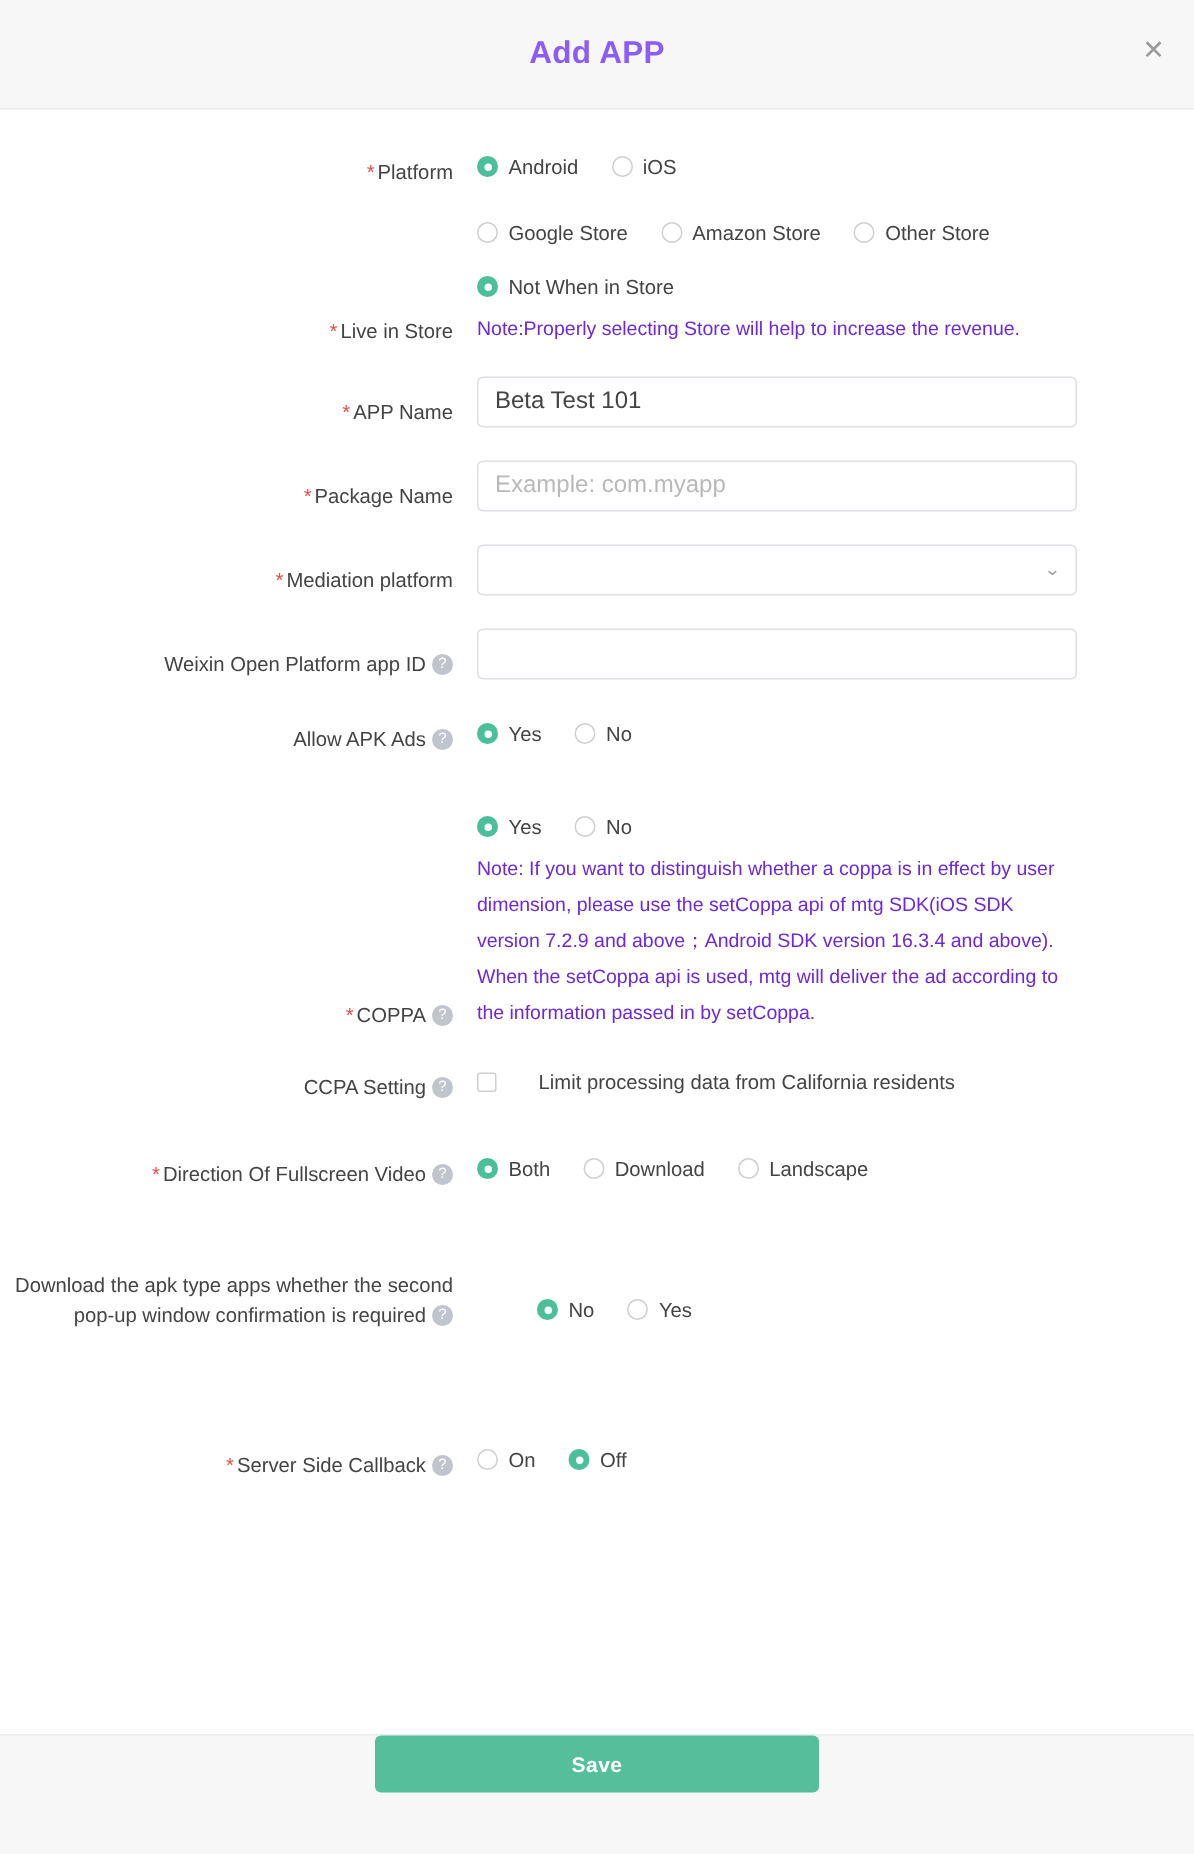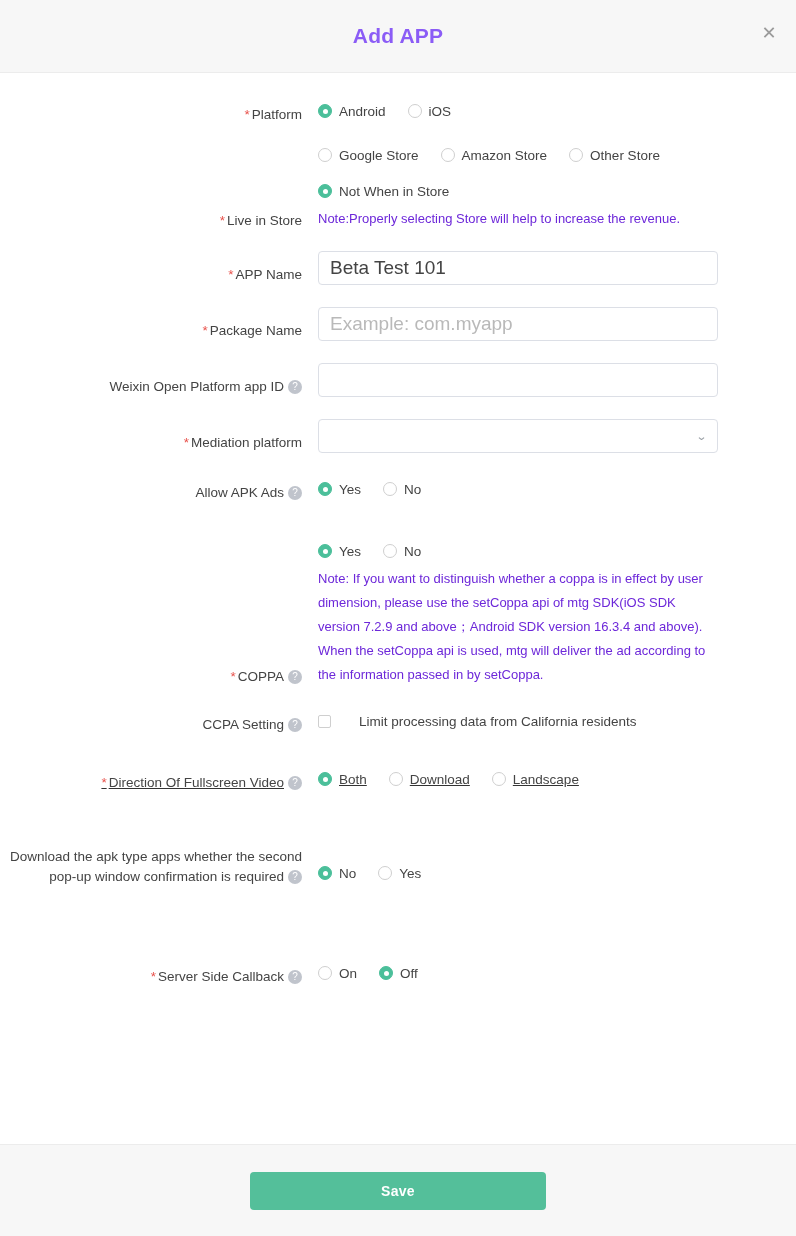--- a/index.html
+++ b/index.html
@@ -143,21 +143,21 @@
     max-width: 400px;
     margin-top: 2px;
   }
   .note.wide { max-width: 400px; }
   .text-input {
     width: 400px;
     height: 34px;
     border: 1px solid #dcdfe6;
     border-radius: 4px;
     padding: 0 11px;
-    font-size: 19px;
+    font-size: 16px;
     color: #444;
     font-family: "Liberation Sans", sans-serif;
     outline: none;
     background: #fff;
   }
   .text-input::placeholder { color: #b9b9b9; }
   .select-wrap {
     width: 400px;
     height: 34px;
     border: 1px solid #dcdfe6;
@@ -171,25 +171,24 @@
   }
   .select-value { font-size: 13.5px; color: #444; flex: 1 1 auto; }
   .chevron {
     color: #9aa0a6;
     font-size: 11px;
     line-height: 1;
     transform: scaleX(1.25);
   }
   .dialog-footer {
     flex: 0 0 auto;
-    height: 92px;
+    height: 80px;
     background: #f7f7f7;
     border-top: 1px solid #ececec;
     display: flex;
-    align-items: center;
     justify-content: center;
   }
   .save-btn {
     width: 296px;
     height: 38px;
     background: #54bf9a;
     color: #fff;
     border: none;
     border-radius: 4px;
     font-size: 14px;
@@ -272,36 +271,36 @@
       <div class="form-label">
         <span class="req-star">*</span><span>Package Name</span>
       </div>
       <div class="form-field">
         <input class="text-input" type="text" placeholder="Example: com.myapp" style="">
       </div>
     </div>
 
     <div class="form-row" style="margin-bottom:20px;">
       <div class="form-label">
-        <span>Weixin Open Platform app ID</span><span class="help-icon">?</span>
-      </div>
-      <div class="form-field">
-        <input class="text-input" type="text" placeholder="" style="">
-      </div>
-    </div>
-
-    <div class="form-row" style="margin-bottom:20px;">
-      <div class="form-label">
         <span class="req-star">*</span><span>Mediation platform</span>
       </div>
       <div class="form-field">
         <div class="select-wrap">
           <span class="select-value"></span>
           <span class="chevron">⌄</span>
         </div>
+      </div>
+    </div>
+
+    <div class="form-row" style="margin-bottom:20px;">
+      <div class="form-label">
+        <span>Weixin Open Platform app ID</span><span class="help-icon">?</span>
+      </div>
+      <div class="form-field">
+        <input class="text-input" type="text" placeholder="" style="">
       </div>
     </div>
 
     <div class="form-row" style="margin-bottom:32px;">
       <div class="form-label">
         <span>Allow APK Ads</span><span class="help-icon">?</span>
       </div>
       <div class="form-field">
         <div class="radio-group">
           <label class="radio-opt checked">
@@ -340,21 +339,21 @@
         <span>CCPA Setting</span><span class="help-icon">?</span>
       </div>
       <div class="form-field">
         <label class="checkbox-opt">
           <span class="checkbox-mark"></span>
           <span>Limit processing data from California residents</span>
         </label>
       </div>
     </div>
 
-    <div class="form-row" style="margin-bottom:28px;text-decoration:underline;">
+    <div class="form-row" style="margin-bottom:28px;">
       <div class="form-label">
         <span class="req-star">*</span><span>Direction Of Fullscreen Video</span><span class="help-icon">?</span>
       </div>
       <div class="form-field">
         <div class="radio-group">
           <label class="radio-opt checked">
             <span class="radio-mark"></span>
             <span>Both</span>
           </label>
           <label class="radio-opt">
@@ -362,21 +361,21 @@
             <span>Download</span>
           </label>
           <label class="radio-opt">
             <span class="radio-mark"></span>
             <span>Landscape</span>
           </label>
         </div>
       </div>
     </div>
 
-    <div class="form-row" style="margin-bottom:28px;">
+    <div class="form-row" style="margin-bottom:28px;gap:40px;">
       <div class="form-label multiline" style="padding-top:4px;">
         <span>Download the apk type apps whether the second pop-up window confirmation is required</span><span class="help-icon">?</span>
       </div>
       <div class="form-field" style="padding-top:38px;">
         <div class="radio-group">
           <label class="radio-opt checked">
             <span class="radio-mark"></span>
             <span>No</span>
           </label>
           <label class="radio-opt">

